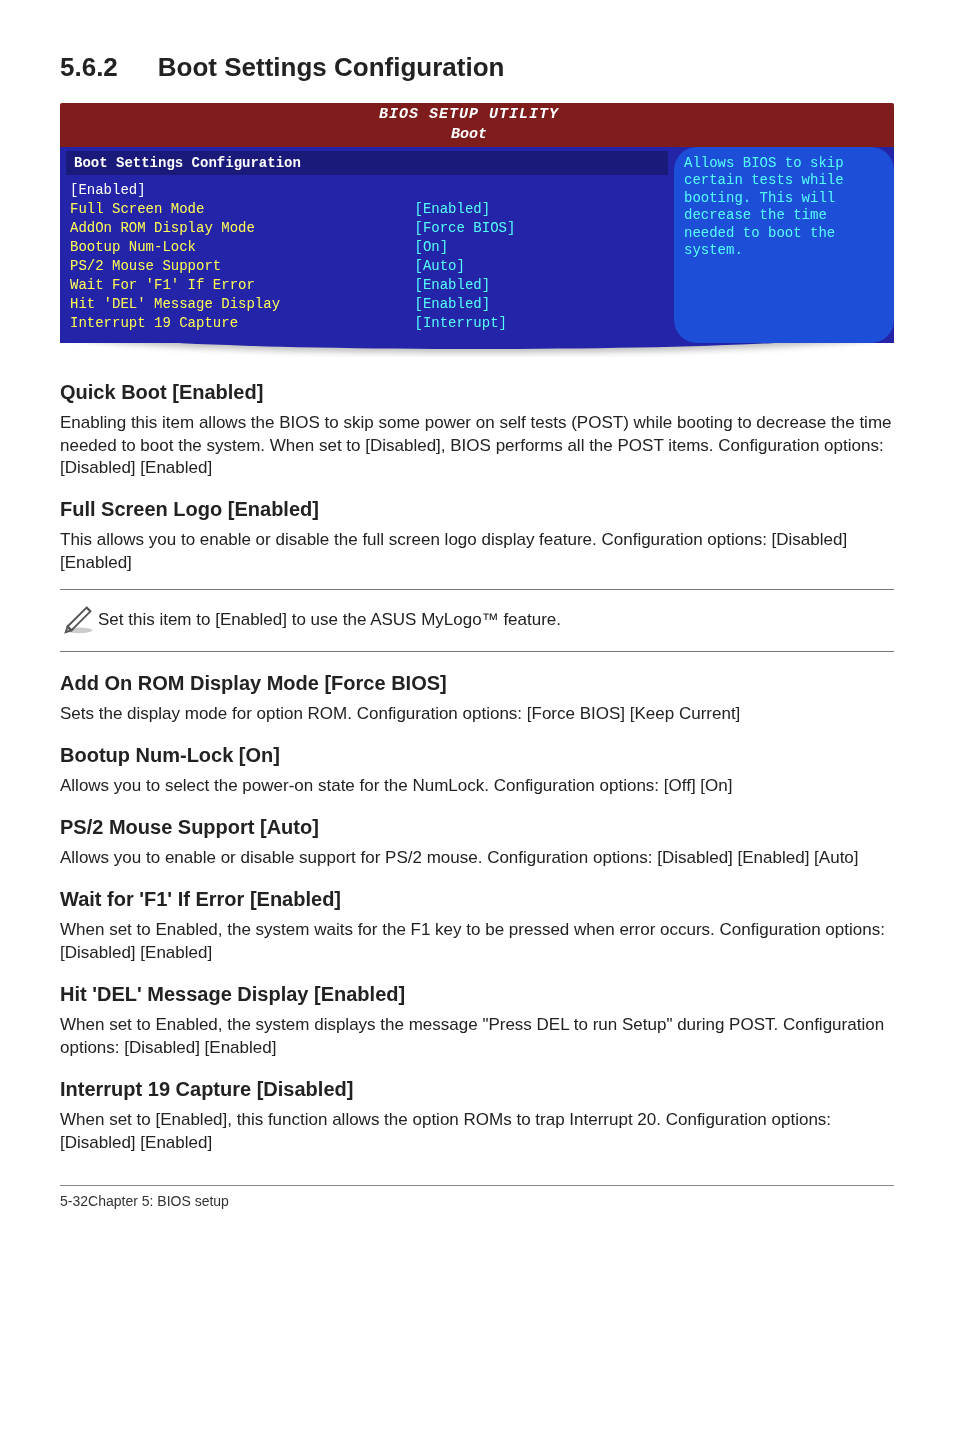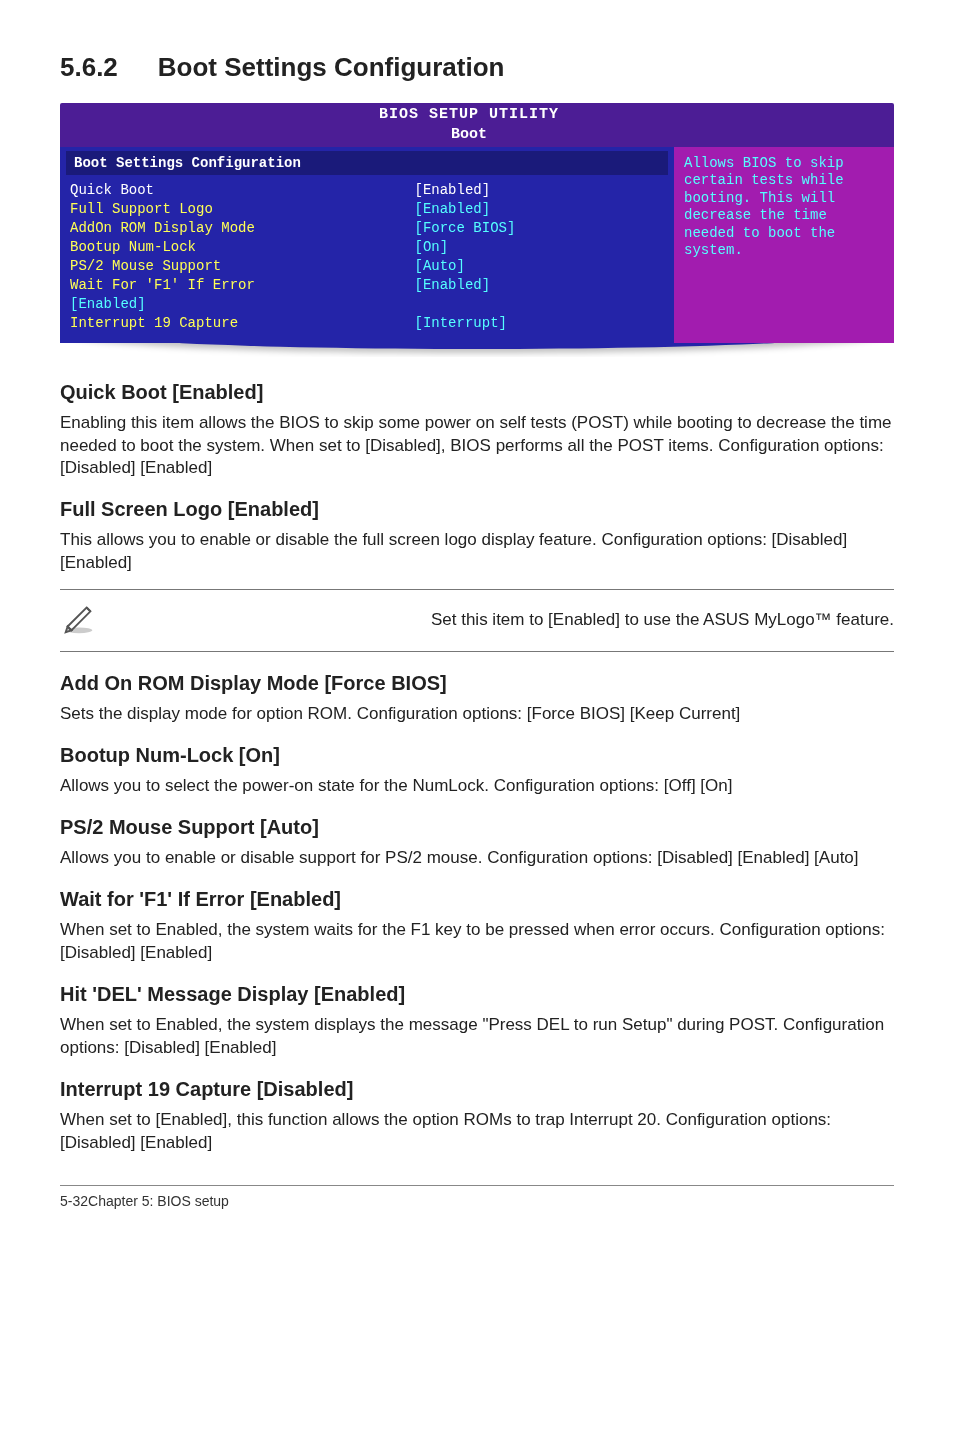--- a/index.html
+++ b/index.html
@@ -17,30 +17,31 @@
     font-size: 26px;
     font-weight: bold;
     margin-bottom: 18px;
   }
   h2.section-num .num { display: inline-block; margin-right: 40px; }
   .bios-box {
     width: 100%;
     margin-bottom: 22px;
   }
   .bios-top {
-    background: #4c1d95;
+    background: #7f1d1d;
     color: #fff;
     font-family: "Courier New", monospace;
     font-weight: bold;
     text-align: center;
     font-size: 15px;
     padding: 2px 16px 1px 0;
     letter-spacing: 1px;
     border-top-left-radius: 2px;
     border-top-right-radius: 2px;
+    font-style: italic;
   }
   .bios-top .sub { letter-spacing: 0; }
   .bios-body {
     display: flex;
     font-family: "Courier New", monospace;
     font-size: 14px;
     background: #2424a8;
   }
   .bios-left {
     flex: 1;
@@ -56,25 +57,26 @@
     padding: 3px 8px;
     margin: 0 -4px 6px -4px;
   }
   .bios-row { display: flex; }
   .bios-row .label { flex: 0 0 58%; white-space: pre; }
   .bios-row .val { color: #55ffff; }
   .bios-row.sel .label { color: #ffffff; }
   .bios-row.sel .val { color: #ffffff; }
   .bios-right {
     flex: 0 0 220px;
-    background: #a21caf;
+    background: #1d4ed8;
     color: #55ffff;
     padding: 8px 10px;
     font-weight: normal;
     line-height: 1.25;
+    border-radius: 23px;
   }
   .bios-curve {
     height: 14px;
     background: #fff;
     position: relative;
     overflow: hidden;
   }
   .bios-curve::before {
     content: "";
     position: absolute;
@@ -92,22 +94,20 @@
     margin-bottom: 6px;
   }
   p.body { margin-bottom: 10px; }
   .note-block {
     border-top: 1px solid #777;
     border-bottom: 1px solid #777;
     padding: 8px 0;
     margin: 14px 0 18px 0;
     display: flex;
     align-items: center;
-    gap: 22px;
-    justify-content: space-between;
   }
   .note-block .icon svg { width: 38px; height: 38px; }
   .footer {
     display: flex;
     justify-content: flex-start;
     font-size: 14px;
     color: #333;
     border-top: 1px solid #888;
     margin-top: 30px;
     padding-top: 6px;
@@ -123,44 +123,44 @@
 <div class="bios-box">
   <div class="bios-top">
     <div>BIOS SETUP UTILITY</div>
     <div class="sub">Boot</div>
   </div>
   <div class="bios-body">
     <div class="bios-left">
       <div class="inner-head">Boot Settings Configuration</div>
       <div id="bios-rows">
           <div class="bios-row sel">
-            <span class="label">Quick Boot</span>
-            <span class="val">[Enabled]</span>
-          </div>
-          <div class="bios-row">
-            <span class="label">Full Support Logo</span>
+            <span class="val">[Enabled]</span>
+          </div>
+          <div class="bios-row">
+            <span class="label">Full Screen Mode</span>
             <span class="val">[Enabled]</span>
           </div>
           <div class="bios-row">
             <span class="label">AddOn ROM Display Mode</span>
             <span class="val">[Force BIOS]</span>
           </div>
           <div class="bios-row">
             <span class="label">Bootup Num-Lock</span>
             <span class="val">[On]</span>
           </div>
           <div class="bios-row">
             <span class="label">PS/2 Mouse Support</span>
             <span class="val">[Auto]</span>
           </div>
           <div class="bios-row">
             <span class="label">Wait For 'F1' If Error</span>
             <span class="val">[Enabled]</span>
           </div>
           <div class="bios-row">
+            <span class="label">Hit 'DEL' Message Display</span>
             <span class="val">[Enabled]</span>
           </div>
           <div class="bios-row">
             <span class="label">Interrupt 19 Capture</span>
             <span class="val">[Interrupt]</span>
           </div>
         </div>
     </div>
     <div class="bios-right">Allows BIOS to skip certain tests while booting. This will decrease the time needed to boot the system.</div>
   </div>

